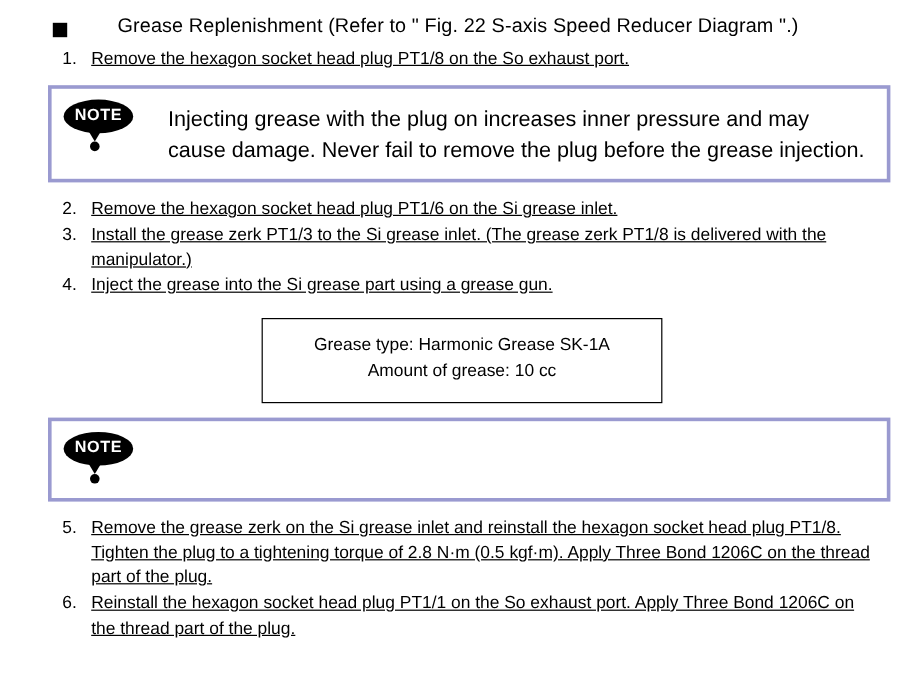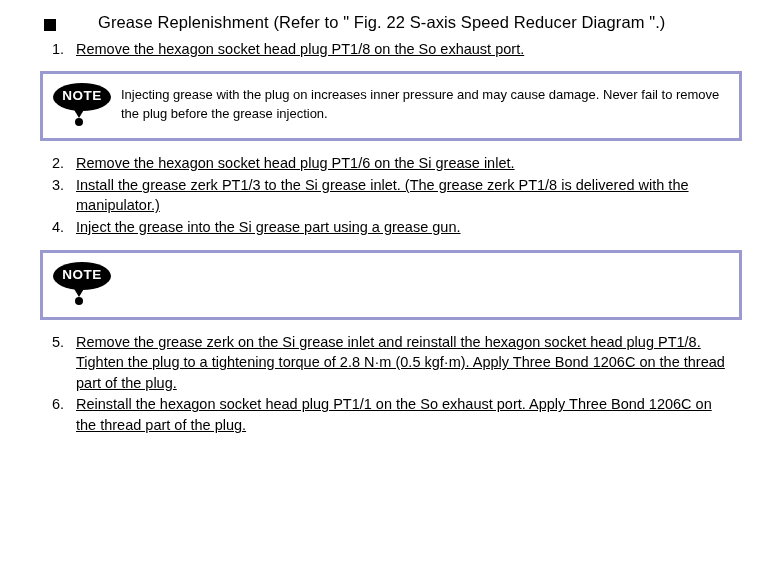--- a/index.html
+++ b/index.html
@@ -73,20 +73,21 @@
   
   .note-box {
     border: 3px solid #9a9ad0;
     background: #ffffff;
     margin: 12px 14px 12px 26px;
     padding: 9px 12px 11px 10px;
     display: flex;
     align-items: flex-start;
     min-height: 48px;
     box-sizing: border-box;
+    gap: 19px;
   }
   .note-badge {
     position: relative;
     flex: 0 0 auto;
     width: 62px;
     height: 44px;
     margin-right: 6px;
     margin-top: 0px;
   }
   .note-ellipse {
@@ -123,21 +124,21 @@
     position: absolute;
     top: 35px;
     left: 22px;
     width: 8px;
     height: 8px;
     border-radius: 50%;
     background: #000000;
   }
   .note-text {
     flex: 1 1 auto;
-    font-size: 13px;
+    font-size: 18px;
     line-height: 1.45;
     padding-top: 3px;
     padding-right: 6px;
   }
 
   
   .spec-wrap {
     display: flex;
     justify-content: center;
     margin: 16px 0 6px 0;
@@ -189,20 +190,26 @@
     <div class="step">
       <div class="step-num">3.</div>
       <div class="step-body">Install the grease zerk PT1/3 to the Si grease inlet. (The grease zerk PT1/8 is delivered with the manipulator.)</div>
     </div>
     <div class="step">
       <div class="step-num">4.</div>
       <div class="step-body">Inject the grease into the Si grease part using a grease gun.</div>
     </div>
   </div>
 
+  <div class="spec-wrap">
+    <div class="spec-box">
+      <span class="spec-line">Grease type: Harmonic Grease SK-1A</span>
+      <span class="spec-line">Amount of grease: 10 cc</span>
+    </div>
+  </div>
 
   <div class="note-box">
     <div class="note-badge">
       <div class="note-ellipse"></div>
       <div class="note-tail"></div>
       <div class="note-dot"></div>
       <div class="note-label">NOTE</div>
     </div>
   </div>
 

